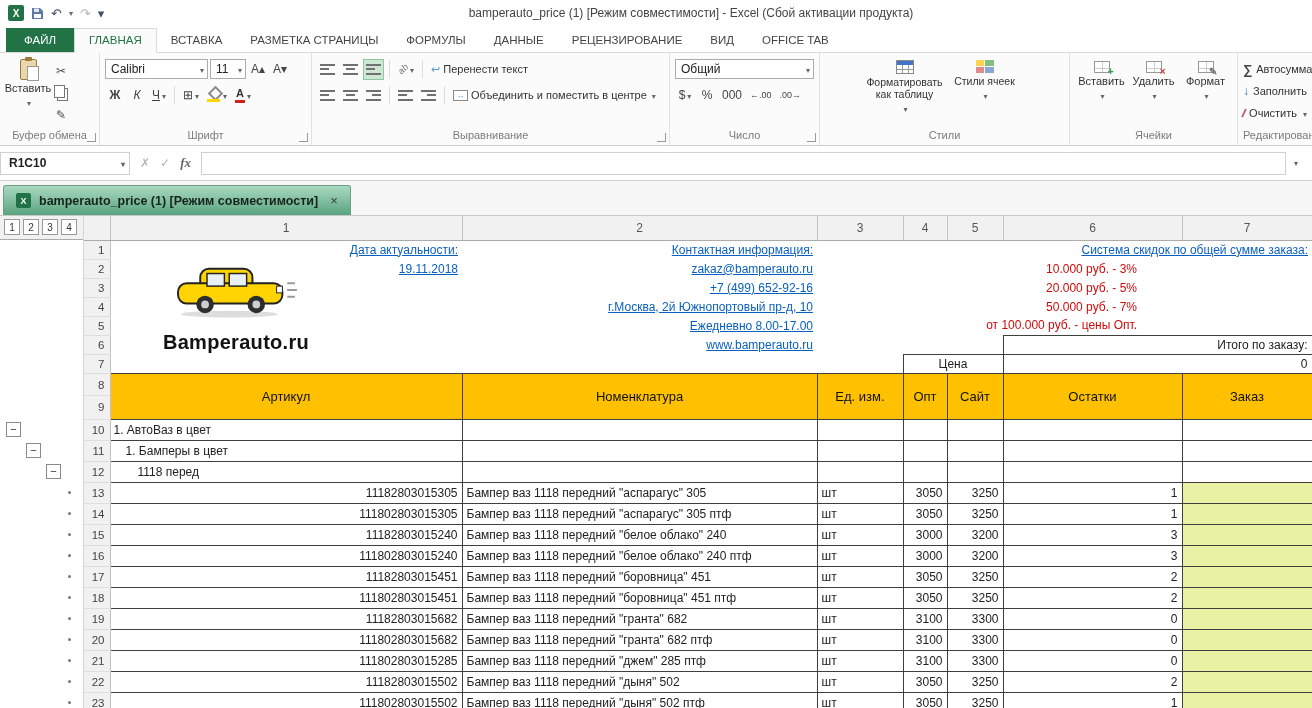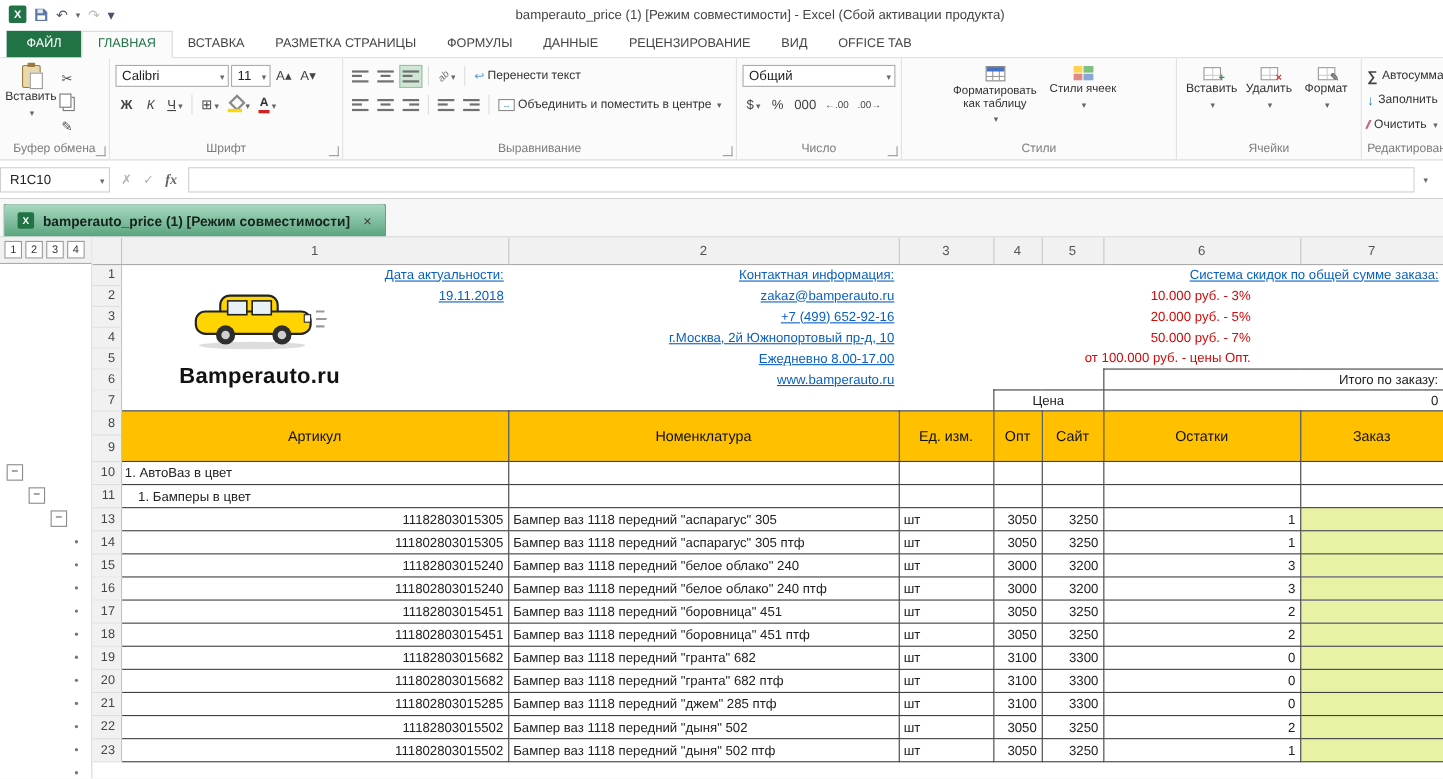--- a/index.html
+++ b/index.html
@@ -82,22 +82,22 @@
     background-image:linear-gradient(#ccc,#ccc),linear-gradient(#ccc,#ccc);background-size:100% 1px,1px 100%;background-position:0 5.5px,7.5px 0;}
   .badge{position:absolute;right:-5px;bottom:-5px;font-size:10px;font-weight:bold;}
   .badge.green{color:#2e9e4f;}.badge.red{color:#d03b3b;}.badge.gray{color:#777;}
   .erow{display:flex;align-items:center;gap:4px;height:22px;font-size:11px;white-space:nowrap;color:#333;}
   .ic-sum{font-size:13px;font-weight:bold;color:#444;}
   .ic-filldown{font-size:12px;font-weight:bold;color:#2e75b6;}
   .ic-eraser{width:12px;height:8px;background:#f2a9bb;border:1px solid #c06a85;transform:skewX(-25deg);display:inline-block;}
 
   
   .fbar{height:35px;flex:0 0 35px;background:#fff;border-bottom:1px solid #cfcfcf;display:flex;align-items:center;padding:0 8px 0 0;}
-  .namebox{width:100px;height:23px;border:1px solid #d0d0d0;display:flex;align-items:center;justify-content:space-between;
-           font-size:12px;padding:0 4px 0 8px;margin-left:0;}
+  .namebox{width:130px;height:23px;border:1px solid #d0d0d0;display:flex;align-items:center;justify-content:space-between;
+           font-size:12px;padding:0 4px 0 8px;margin-left:0;font-weight:bold;}
   .fbtns{display:flex;align-items:center;gap:10px;padding:0 10px;color:#b5b5b5;font-size:12px;}
   .fxg{font-family:"Liberation Serif",serif;font-style:italic;font-weight:bold;color:#666;font-size:13px;}
   .finput{flex:1;height:23px;border:1px solid #d0d0d0;background:#fff;}
   .fexp{font-size:9px;color:#888;padding:0 6px;}
 
   
   .dtbar{height:35px;flex:0 0 35px;background:#f7f7f7;border-bottom:1px solid #c9c9c9;display:flex;align-items:flex-end;padding:3px 0 0 3px;}
   .dtab{height:30px;display:flex;align-items:center;gap:8px;padding:0 12px;
         background:linear-gradient(var(--tab_a,#a8d8bf),var(--tab_b,#57a17e));
         border:1px solid #6d9e85;border-bottom:none;border-radius:3px 3px 0 0;
@@ -557,20 +557,30 @@
               <th class="rn">11</th>
               <td class="b grp" style="padding-left: 15px;">1. Бамперы в цвет</td>
               <td class="b"></td>
               <td class="b"></td>
               <td class="b"></td>
               <td class="b"></td>
               <td class="b"></td>
               <td class="b"></td>
             </tr>
             <tr class="r-data">
+              <th class="rn">12</th>
+              <td class="b grp" style="padding-left: 27px;">1118 перед</td>
+              <td class="b"></td>
+              <td class="b"></td>
+              <td class="b"></td>
+              <td class="b"></td>
+              <td class="b"></td>
+              <td class="b"></td>
+            </tr>
+            <tr class="r-data">
               <th class="rn">13</th>
               <td class="b ra">11182803015305</td>
               <td class="b">Бампер ваз 1118 передний "аспарагус" 305</td>
               <td class="b">шт</td>
               <td class="b ra">3050</td>
               <td class="b ra">3250</td>
               <td class="b ra">1</td>
               <td class="b order"></td>
             </tr>
             <tr class="r-data">

